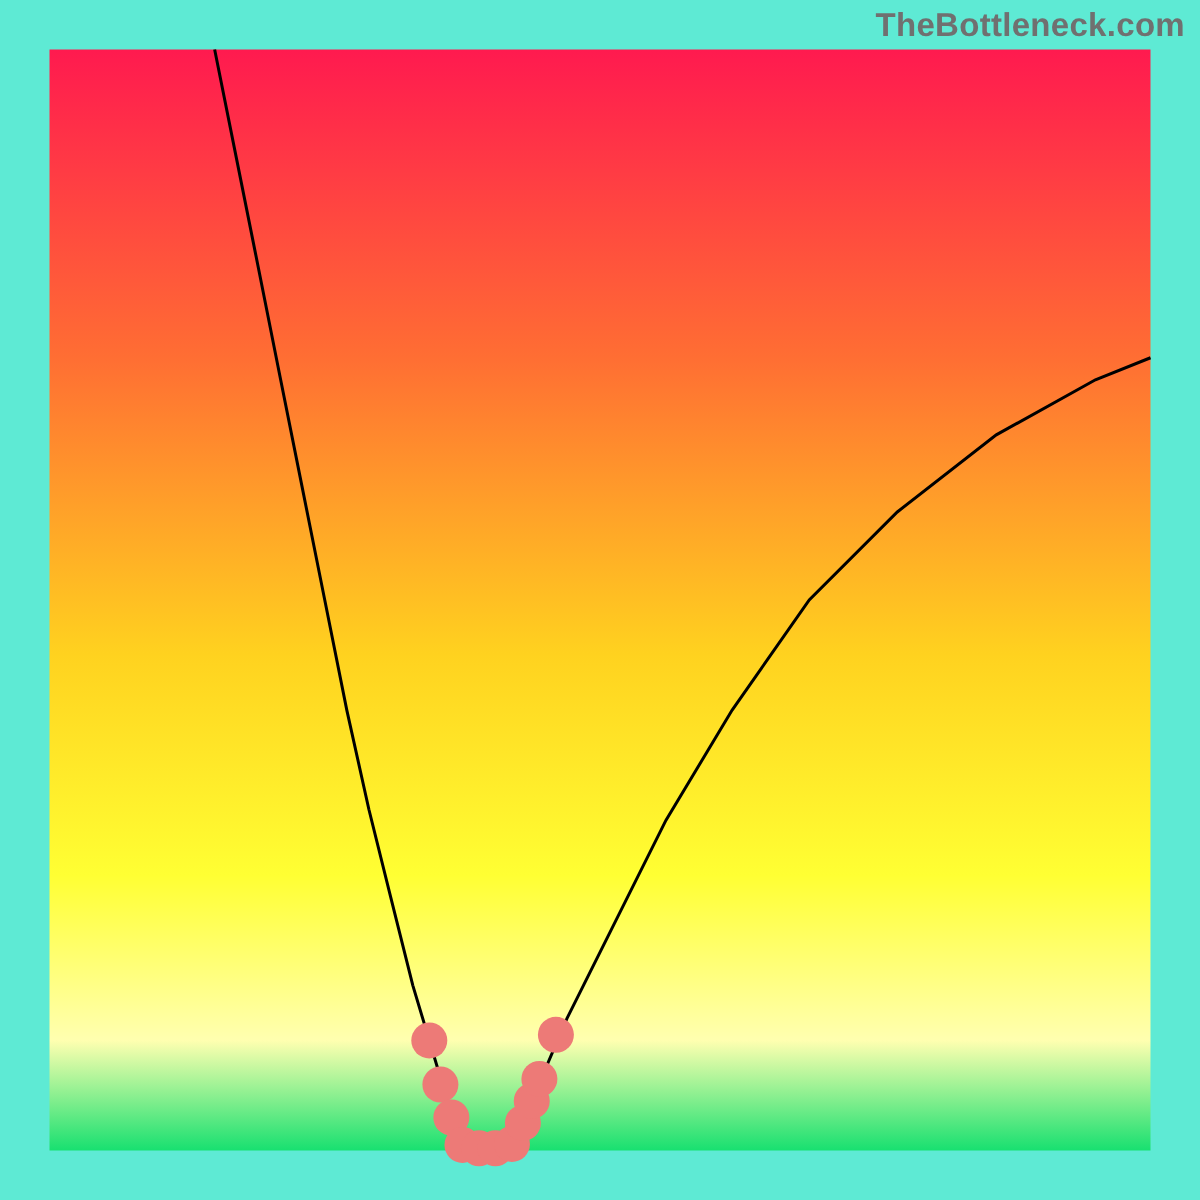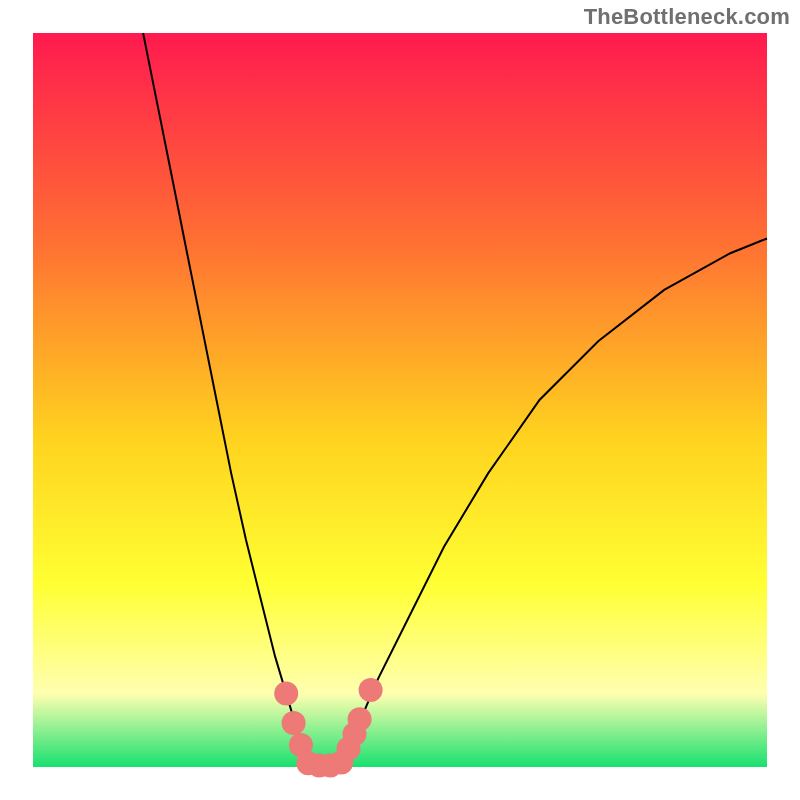--- a/index.html
+++ b/index.html
@@ -7,21 +7,21 @@
     padding: 0;
     width: 800px;
     height: 800px;
     background: #000;
     overflow: hidden;
     font-family: Arial, Helvetica, sans-serif;
   }
   .frame {
     position: absolute;
     inset: 0;
-    background: #ffffff;
+    background: #5eead4;
   }
   .watermark {
     position: absolute;
     top: 4px;
     right: 10px;
     color: #707070;
     font-size: 22px;
     font-weight: 600;
     letter-spacing: 0.2px;
     z-index: 50;

